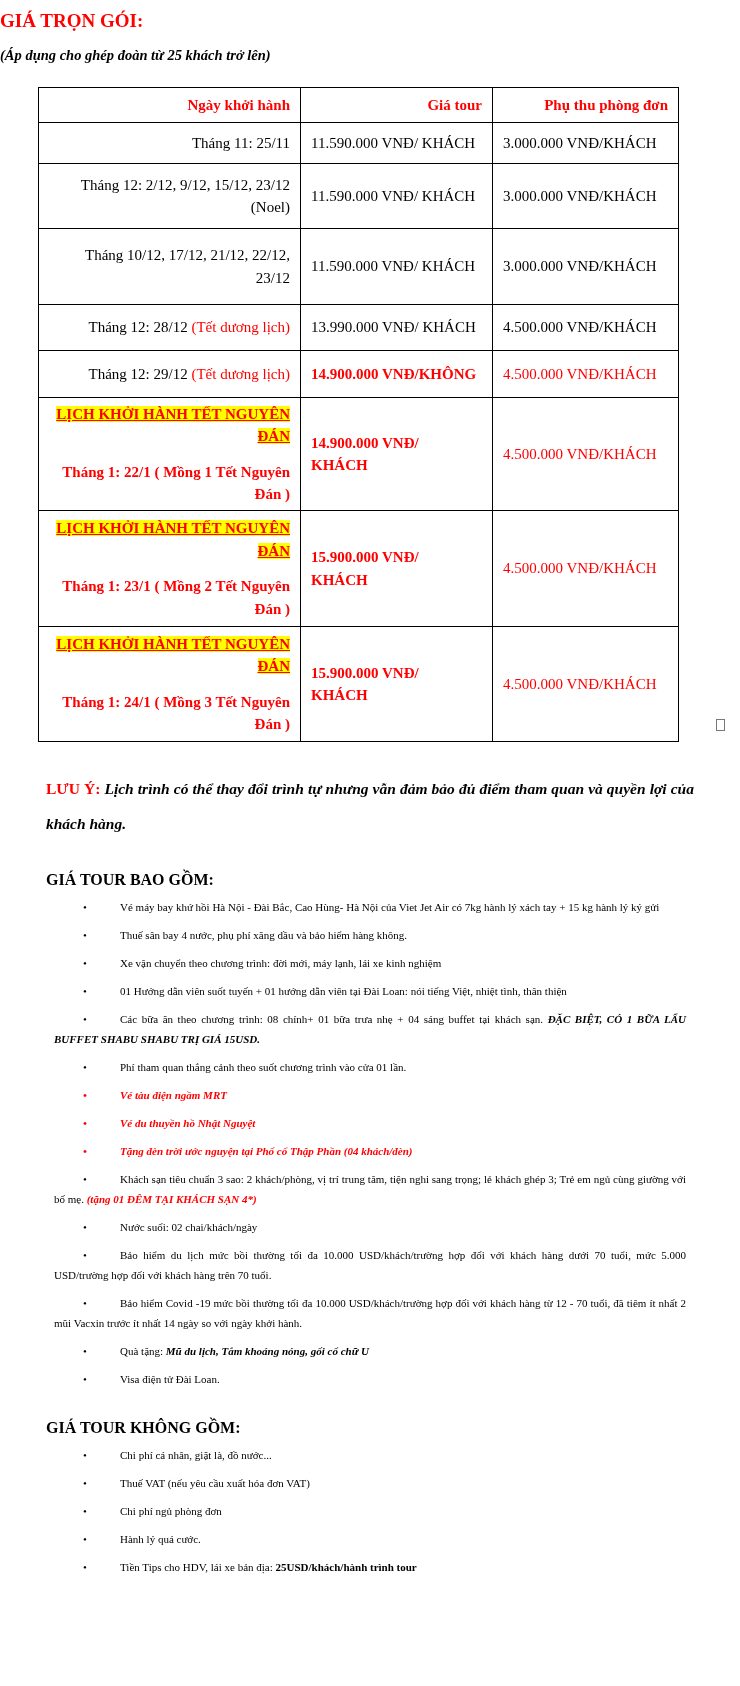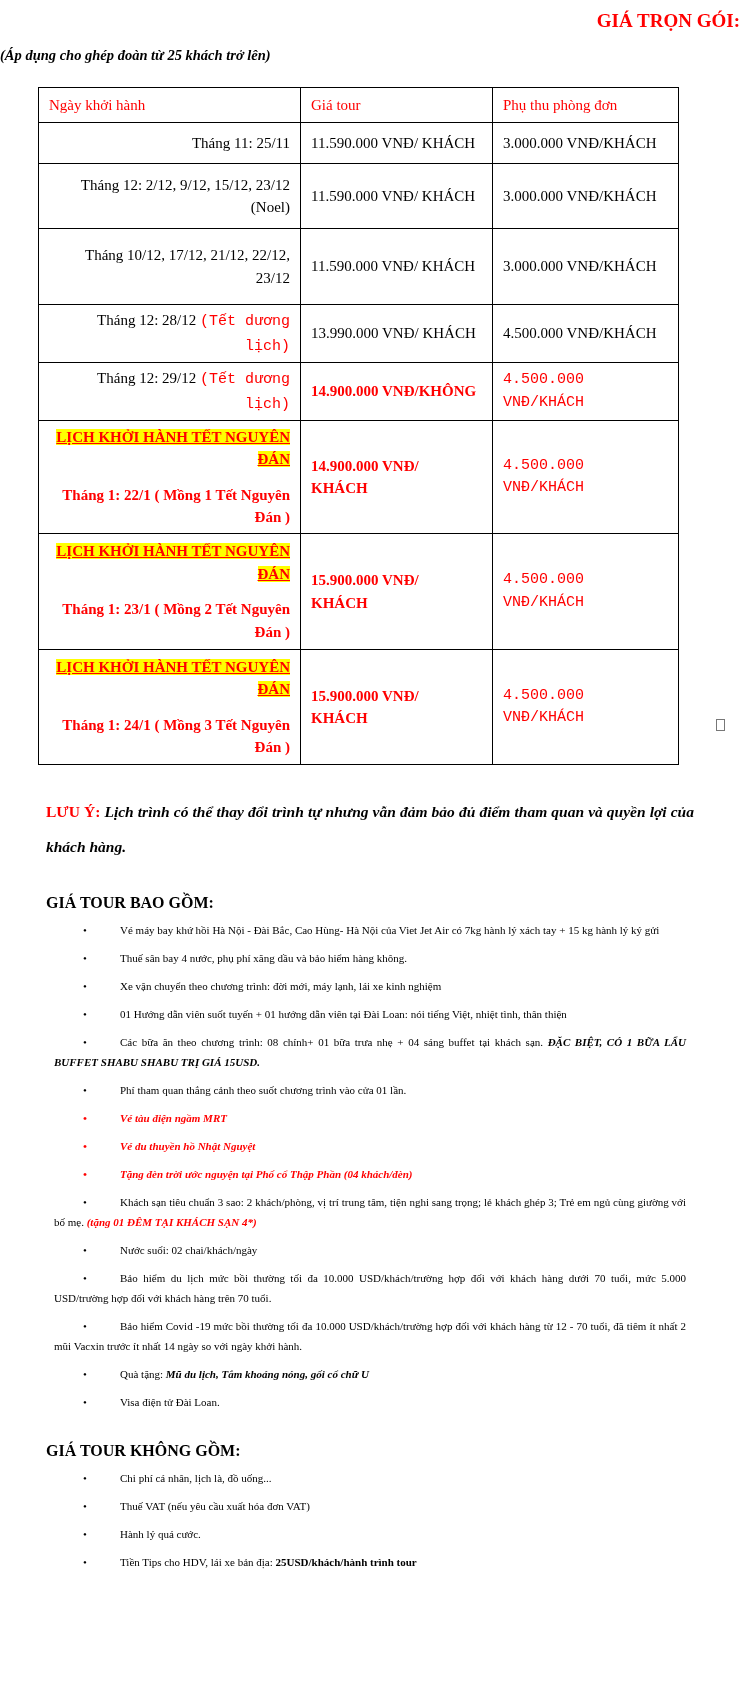--- a/index.html
+++ b/index.html
@@ -6,24 +6,24 @@
   .page{
     position:relative;
     width:740px;
     height:1686px;
     overflow:hidden;
     background:#fff;
     font-family:"Liberation Serif","DejaVu Serif",serif;
     color:#000;
     box-sizing:border-box;
   }
-  .red{color:#f00;font-family:Liberation Mono, monospace;}
+  .red{color:#f00;}
   .page-title{
     margin:10px 0 0 0;
-    text-align:right;
+    text-align:left;
     font-size:19px;
     font-weight:bold;
     color:#f00;
   }
   .page-subtitle{
     margin:15px 0 0 0;
     font-size:14.5px;
     font-weight:bold;
     font-style:italic;
   }
@@ -35,22 +35,22 @@
   }
   table.pricing td{
     border:1.5px solid #000;
     font-size:15px;
     padding:4px 10px;
     vertical-align:middle;
     line-height:1.5;
     box-sizing:border-box;
   }
   td.hdr{
-    text-align:left;
-    font-weight:normal;
+    text-align:right;
+    font-weight:bold;
     color:#f00;
     height:35px;
     line-height:1.2;
   }
   td.c-date{text-align:right;}
   td.c-price,td.c-sur{text-align:left;}
   .bold-red{color:#f00;font-weight:bold;}
   .tet-cell{line-height:1.38;}
   .hl{
     background:#ff0;
@@ -193,19 +193,20 @@
     <p class="li red-bi"><span class="bullet">•</span><span>Tặng đèn trời ước nguyện tại Phố cổ Thập Phần (04 khách/đèn)</span></p>
     <p class="li"><span class="bullet">•</span><span>Khách sạn tiêu chuẩn 3 sao: 2 khách/phòng, vị trí trung tâm, tiện nghi sang trọng; lẻ khách ghép 3; Trẻ em ngủ cùng giường với bố mẹ. </span><span class="red-bi-seg">(tặng 01 ĐÊM TẠI KHÁCH SẠN 4*)</span></p>
     <p class="li"><span class="bullet">•</span><span>Nước suối: 02 chai/khách/ngày</span></p>
     <p class="li"><span class="bullet">•</span><span>Bảo hiểm du lịch mức bồi thường tối đa 10.000 USD/khách/trường hợp đối với khách hàng dưới 70 tuổi, mức 5.000 USD/trường hợp đối với khách hàng trên 70 tuổi.</span></p>
     <p class="li"><span class="bullet">•</span><span>Bảo hiểm Covid -19 mức bồi thường tối đa 10.000 USD/khách/trường hợp đối với khách hàng từ 12 - 70 tuổi, đã tiêm ít nhất 2 mũi Vacxin trước ít nhất 14 ngày so với ngày khởi hành.</span></p>
     <p class="li"><span class="bullet">•</span><span>Quà tặng: </span><span class="bi-black">Mũ du lịch, Tắm khoáng nóng, gối cổ chữ U</span></p>
     <p class="li"><span class="bullet">•</span><span>Visa điện tử Đài Loan.</span></p>
 
     <div class="sec-heading">GIÁ TOUR KHÔNG GỒM:</div>
 
-    <p class="li"><span class="bullet">•</span><span>Chi phí cá nhân, lịch là, đồ uống...</span></p>
+    <p class="li"><span class="bullet">•</span><span>Chi phí cá nhân, giặt là, đồ nước...</span></p>
     <p class="li"><span class="bullet">•</span><span>Thuế VAT (nếu yêu cầu xuất hóa đơn VAT)</span></p>
+    <p class="li"><span class="bullet">•</span><span>Chi phí ngủ phòng đơn</span></p>
     <p class="li"><span class="bullet">•</span><span>Hành lý quá cước.</span></p>
     <p class="li"><span class="bullet">•</span><span>Tiền Tips cho HDV, lái xe bản địa: </span><span class="bold-seg">25USD/khách/hành trình tour</span></p>
 
   </div>
 </div>
 
 </body></html>

